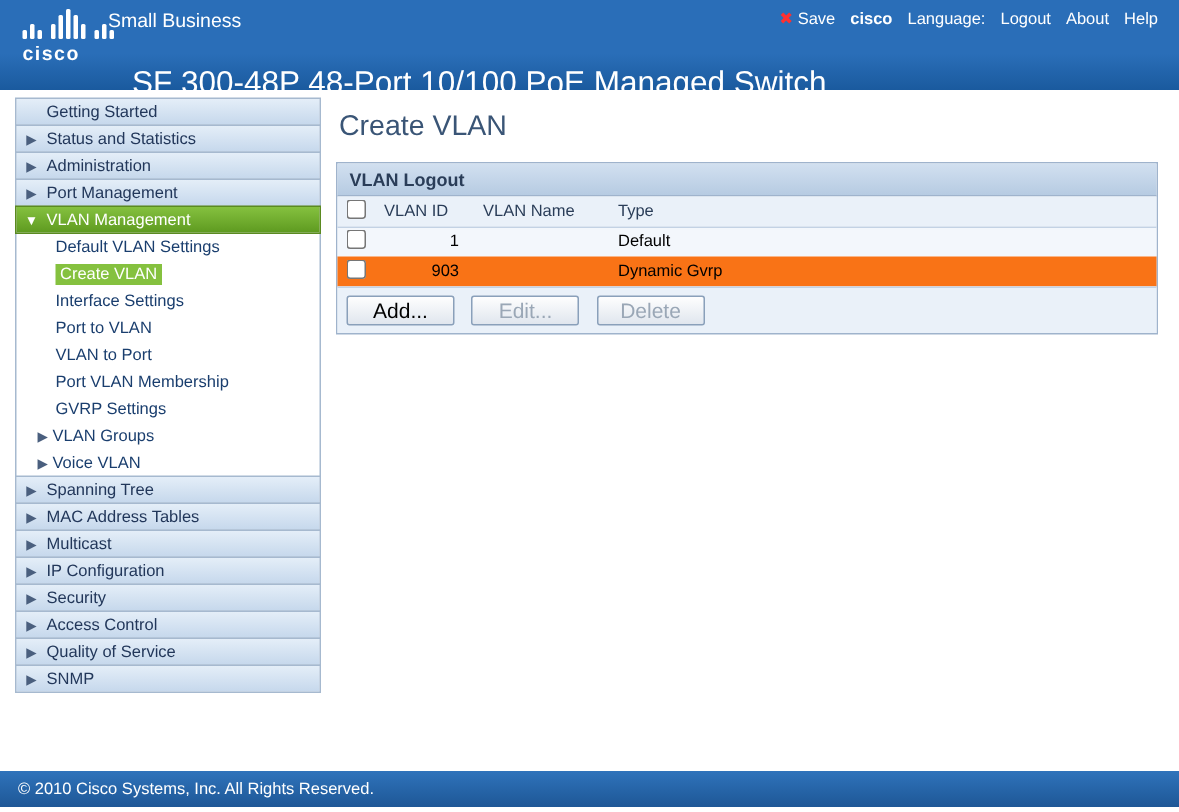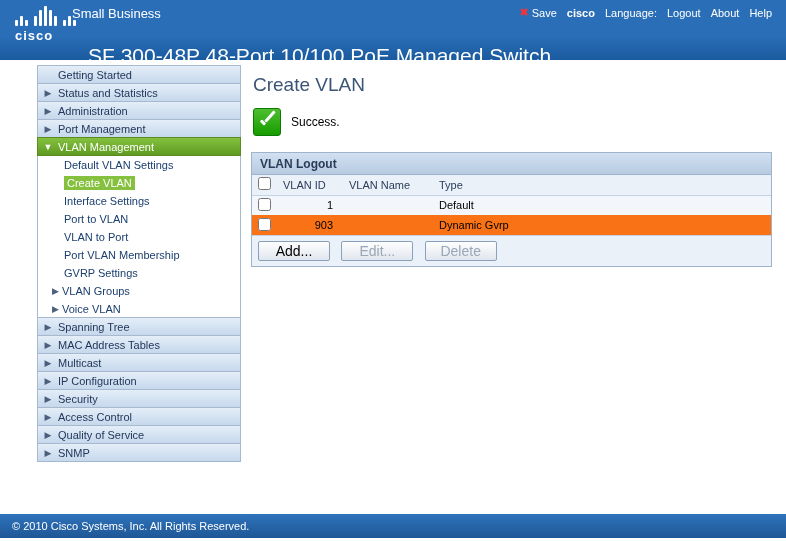--- a/index.html
+++ b/index.html
@@ -11,21 +11,21 @@
 .cisco-bars span { width: 3px; background: #fff; border-radius: 1px; }
 .cisco-text { font-size: 13px; letter-spacing: 1px; font-weight: bold; }
 .brand-text { position: absolute; left: 72px; top: 6px; font-size: 13px; }
 .model-text { position: absolute; left: 88px; top: 24px; font-size: 21px; font-weight: normal; white-space: nowrap; margin-top: 20px; }
 .header-tools { position: absolute; right: 14px; top: 6px; display: flex; align-items: center; gap: 10px; font-size: 11px; }
 .save-area { display: flex; align-items: center; gap: 3px; }
 .save-x { color: #ff3030; font-size: 11px; }
 .lang-select { font-size: 11px; padding: 1px; width: 110px; background: #fff; border: 1px solid #888; }
 .header-link { color: #fff; text-decoration: none; cursor: pointer; }
 
-.body-row { display: flex; height: 454px; margin-left: 27px; }
+.body-row { display: flex; height: 454px; }
 .sidebar { width: 214px; padding: 6px 0 0 10px; background: #fff; }
 .side-item { display: flex; align-items: center; height: 19px; background: linear-gradient(to bottom,#e4eef8,#c6d8ec); border: 1px solid #a6b9cf; margin-top: -1px; font-size: 11px; color: #22375a; cursor: pointer; padding-left: 4px; }
 .side-item .arrow { width: 12px; text-align: center; color: #4a5f7e; font-size: 9px; }
 .side-item.l1 .label { padding-left: 4px; }
 .side-item.nosub .arrow { visibility: hidden; }
 .side-active { background: #6aa92a; background: linear-gradient(to bottom,#85c13f,#5e9a20); color: #fff; border-color: #5a8a20; }
 .side-active .arrow { color: #fff; }
 .sub { background: #fff; border-left: 1px solid #a6b9cf; border-right: 1px solid #a6b9cf; }
 .sub .sub-item { height: 18px; display: flex; align-items: center; padding-left: 26px; font-size: 11px; color: #1a3e6e; cursor: pointer; }
 .sub .sub-item.sel { }
@@ -174,24 +174,20 @@
         <span class="label">Quality of Service</span>
       </div>
     <div class="side-item l1">
         <span class="arrow">▶</span>
         <span class="label">SNMP</span>
       </div>
   </div>
 
   <div class="main">
     <h1 class="page-title">Create VLAN</h1>
-    <div class="success-row">
-      <div class="chk-box"></div>
-      <span>Success.</span>
-    </div>
     <div class="table-wrap">
       <div class="table-title">VLAN Logout</div>
       <table class="grid">
         <tbody>
             <tr>
           <th class="col-chk"><input type="checkbox" style=""></th>
           <th class="col-id">VLAN ID</th>
           <th class="col-name">VLAN Name</th>
           <th>Type</th>
         </tr>

